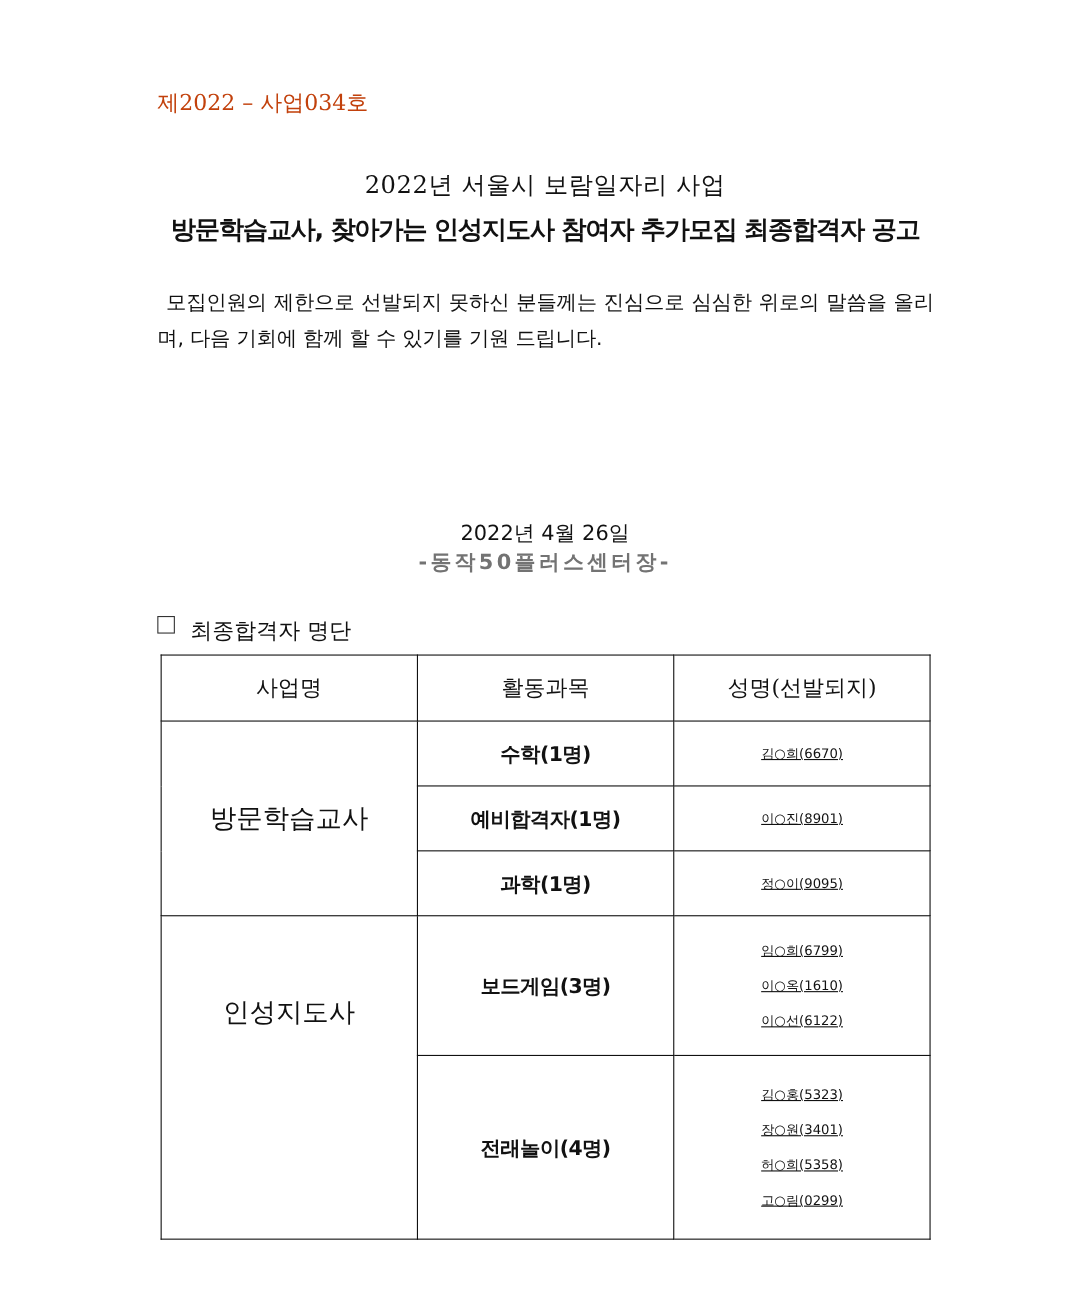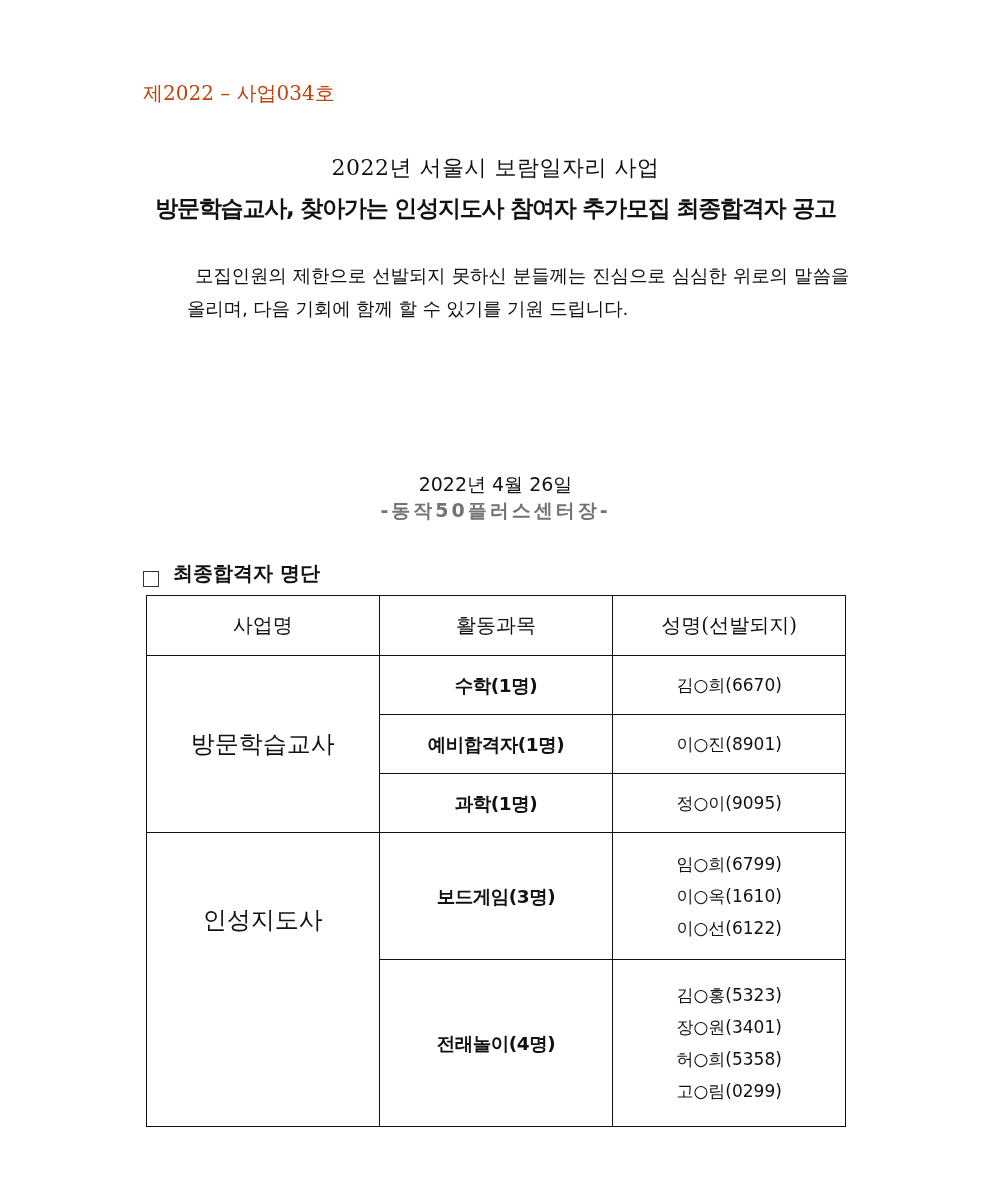--- a/index.html
+++ b/index.html
@@ -20,33 +20,33 @@
   .title-2 {
     position: absolute; left: 0; width: 991px; top: 193px; text-align: center;
     font-size: 23px; font-weight: bold; letter-spacing: -1.2px; color: #111;
   }
   .body-text {
     position: absolute; left: 143px; width: 706px; top: 260px;
     font-size: 18.5px; line-height: 32.5px; text-align: justify;
     letter-spacing: -0.2px; color: #111;
   }
   .body-text p { margin: 0; }
-  .body-text .indent { text-indent: 8px; margin-left: 44px; }
+  .body-text .indent { text-indent: 8px; }
   .date-line {
     position: absolute; left: 0; width: 991px; top: 472px; text-align: center;
     font-size: 19px; color: #111;
   }
   .place-line {
     position: absolute; left: 0; width: 991px; top: 498px; text-align: center;
     font-size: 19px; font-weight: bold; letter-spacing: 3px; color: #737373;
   }
   .section-heading {
     position: absolute; left: 143px; top: 560px;
-    font-size: 20px; font-weight: bold; color: #111;
-    display: flex; align-items: flex-end;
+    font-size: 20px; font-weight: normal; color: #111;
+    display: flex; align-items: flex-start;
   }
   .checkbox {
     display: inline-block; width: 14px; height: 14px; border: 1.5px solid #333;
     margin-right: 14px; background: #fff;
   }
   table.roster {
     position: absolute; left: 146px; top: 595px;
     width: 700px; border-collapse: collapse; table-layout: fixed;
   }
   table.roster td, table.roster th {
@@ -57,21 +57,21 @@
     height: 59px; font-weight: normal; font-size: 20px;
     font-family: "DejaVu Serif", "Liberation Serif", serif;
   }
   .col-1 { width: 232px; }
   .col-2 { width: 233px; }
   .col-3 { width: 232px; }
   td.business {
     font-size: 24px; font-family: "DejaVu Serif", "Liberation Serif", serif;
   }
   td.subject { font-size: 18.5px; font-weight: bold; letter-spacing: -0.5px; }
-  td.names { font-size: 17px; line-height: 32px; }
+  td.names { font-size: 12px; line-height: 32px; text-decoration: underline; }
   tr.r-single td { height: 58px; text-align: center; }
   tr.r-board td { height: 126px; }
   tr.r-trad td { height: 166px; }
   .name-line { display: block; }
   td.business.b2 span { position: relative; top: -60px; }
 </style>
 </head>
 <body>
 
 <div class="doc-number">제2022 – 사업034호</div>

